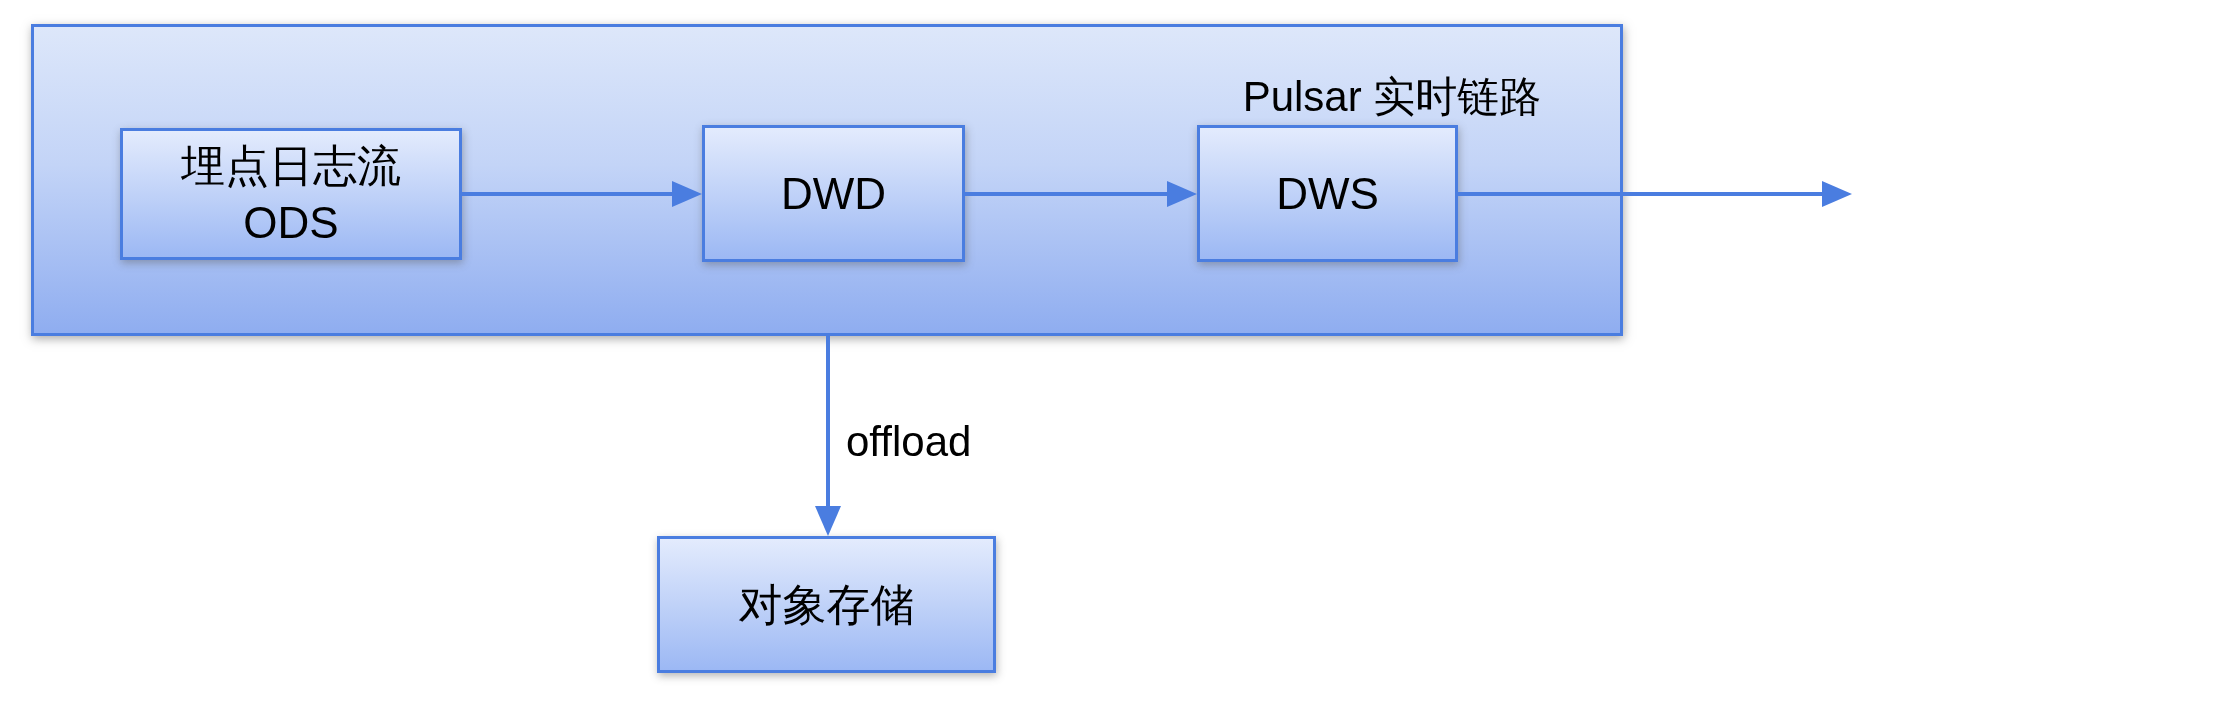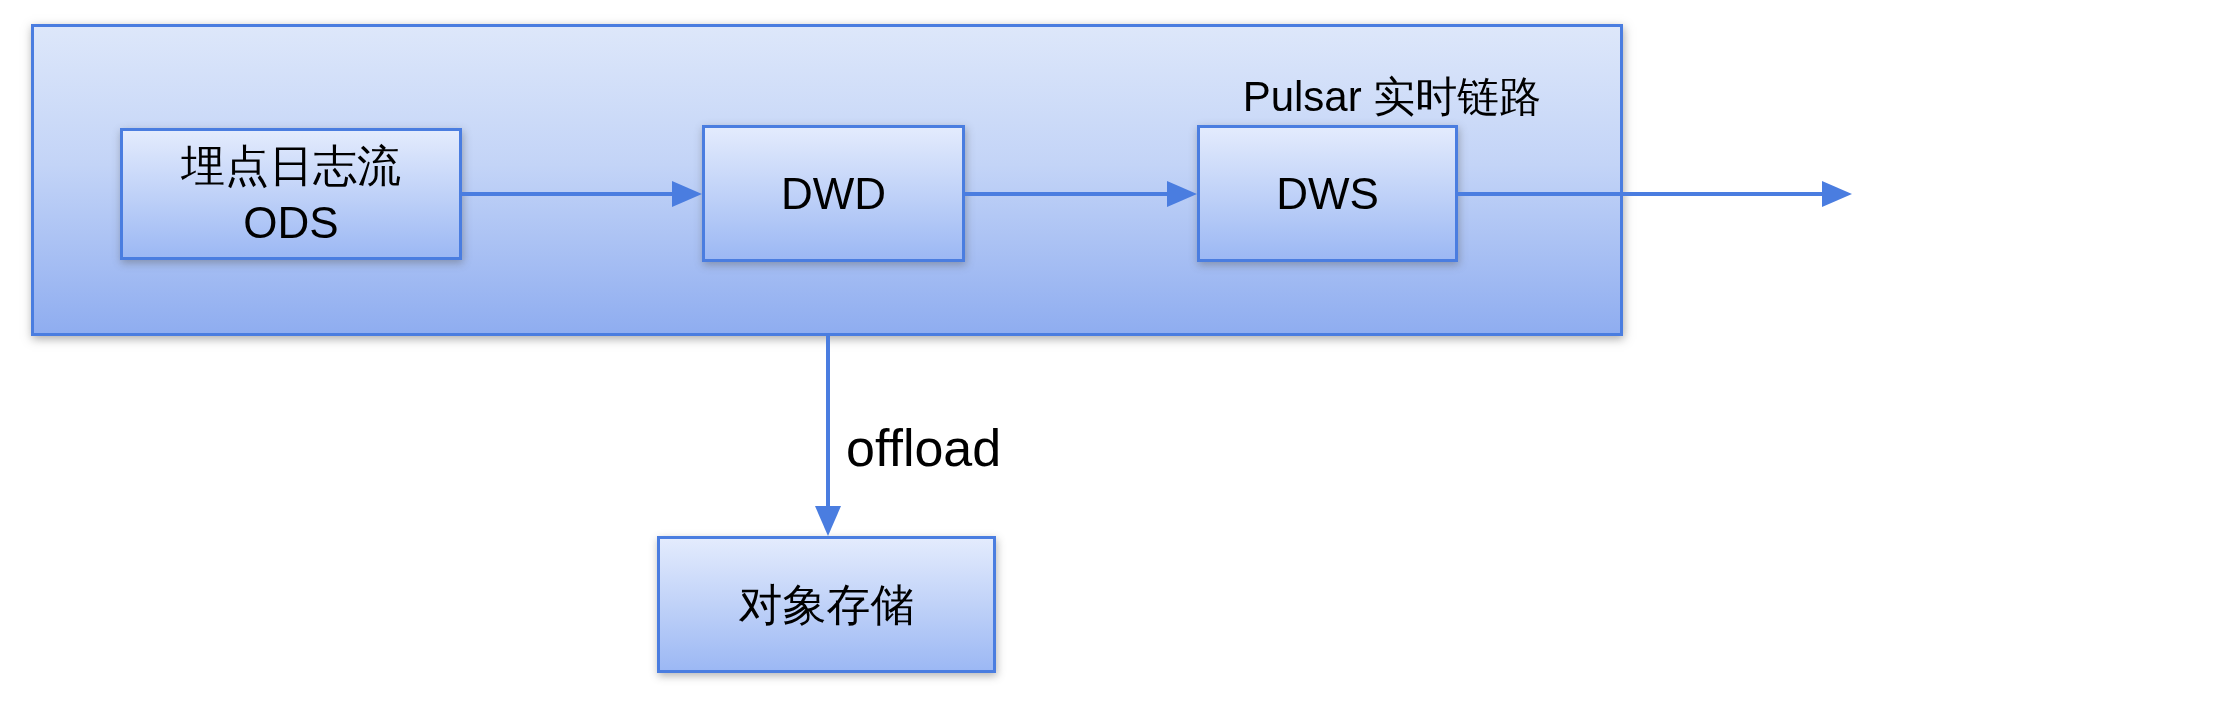--- a/index.html
+++ b/index.html
@@ -54,21 +54,21 @@
   .line-ods-dwd{left:462px;top:192px;width:210px;}
   .head-ods-dwd{left:672px;top:181px;}
   .line-dwd-dws{left:965px;top:192px;width:202px;}
   .head-dwd-dws{left:1167px;top:181px;}
   .line-dws-ads{left:1458px;top:192px;width:364px;}
   .head-dws-ads{left:1822px;top:181px;}
   .line-offload{left:826px;top:336px;height:170px;}
   .head-offload{left:815px;top:506px;}
   .offload-label{
     position:absolute;left:846px;top:418px;
-    font-size:52px;font-weight:500;white-space:nowrap;
+    font-size:42px;font-weight:500;white-space:nowrap;
   }
 </style>
 </head>
 <body>
 
 <div id="canvas">
 
   <div class="pipeline">
     <div class="pipeline-title">Pulsar 实时链路</div>
   </div>

